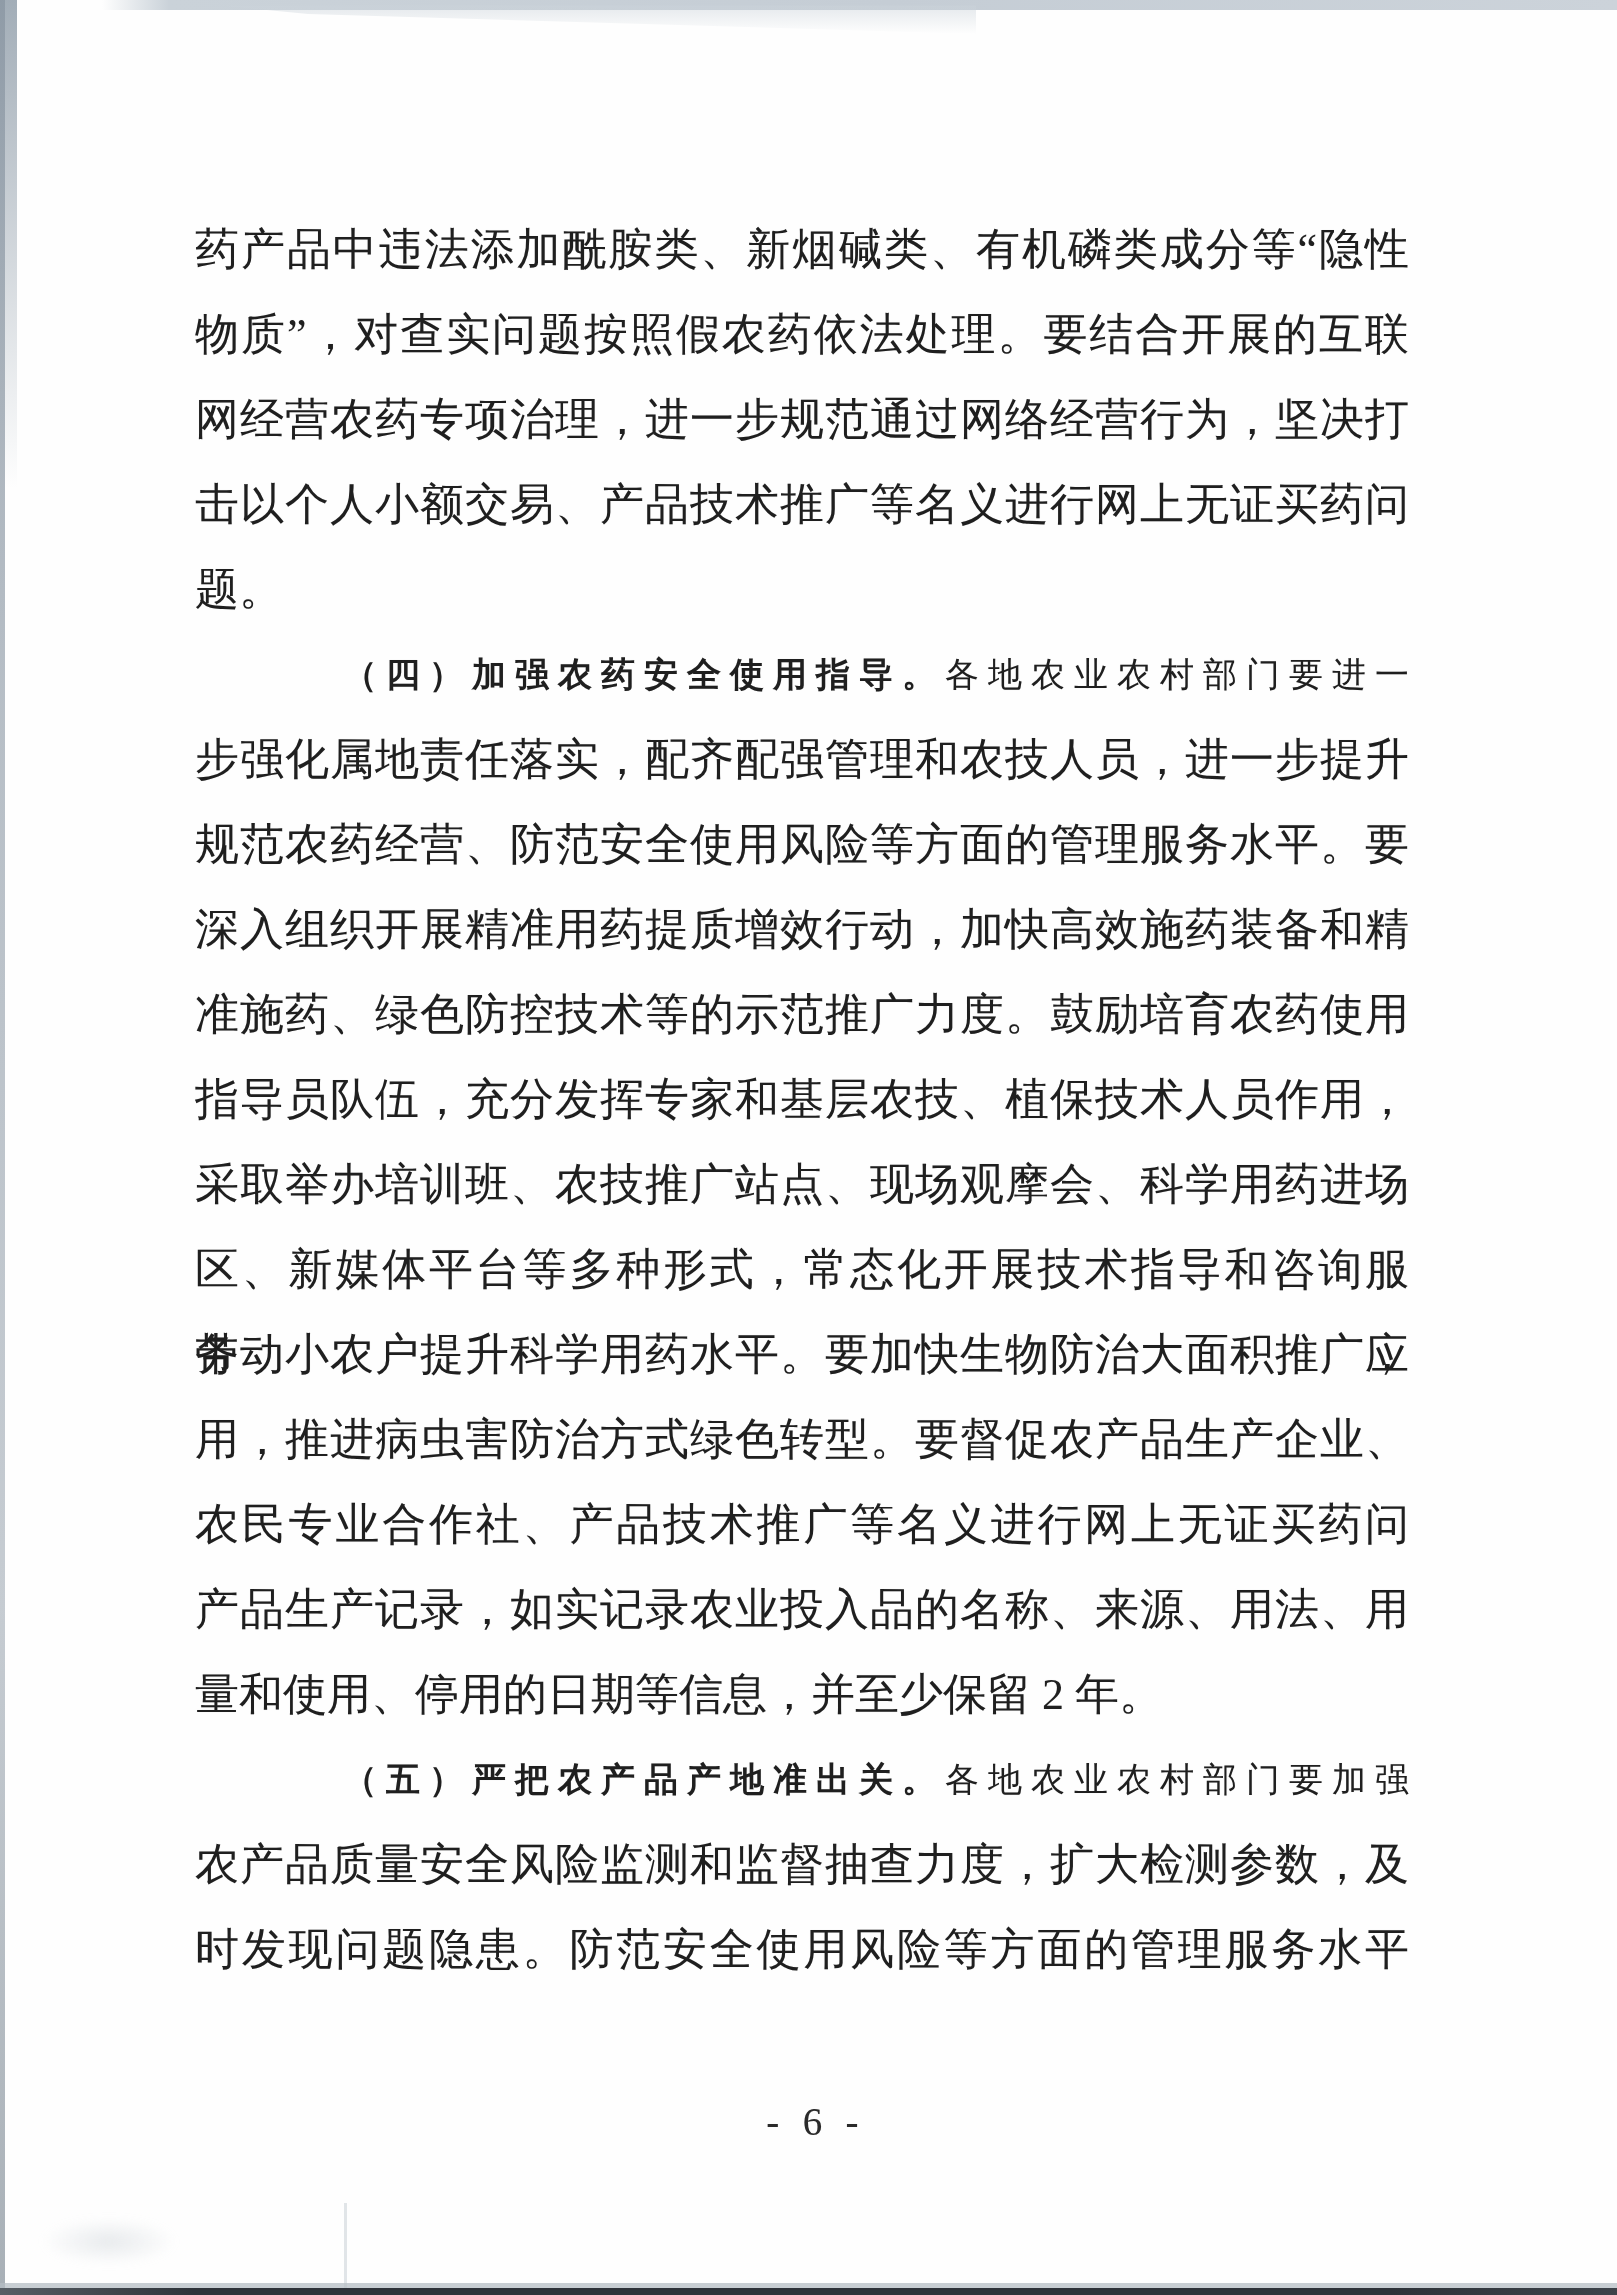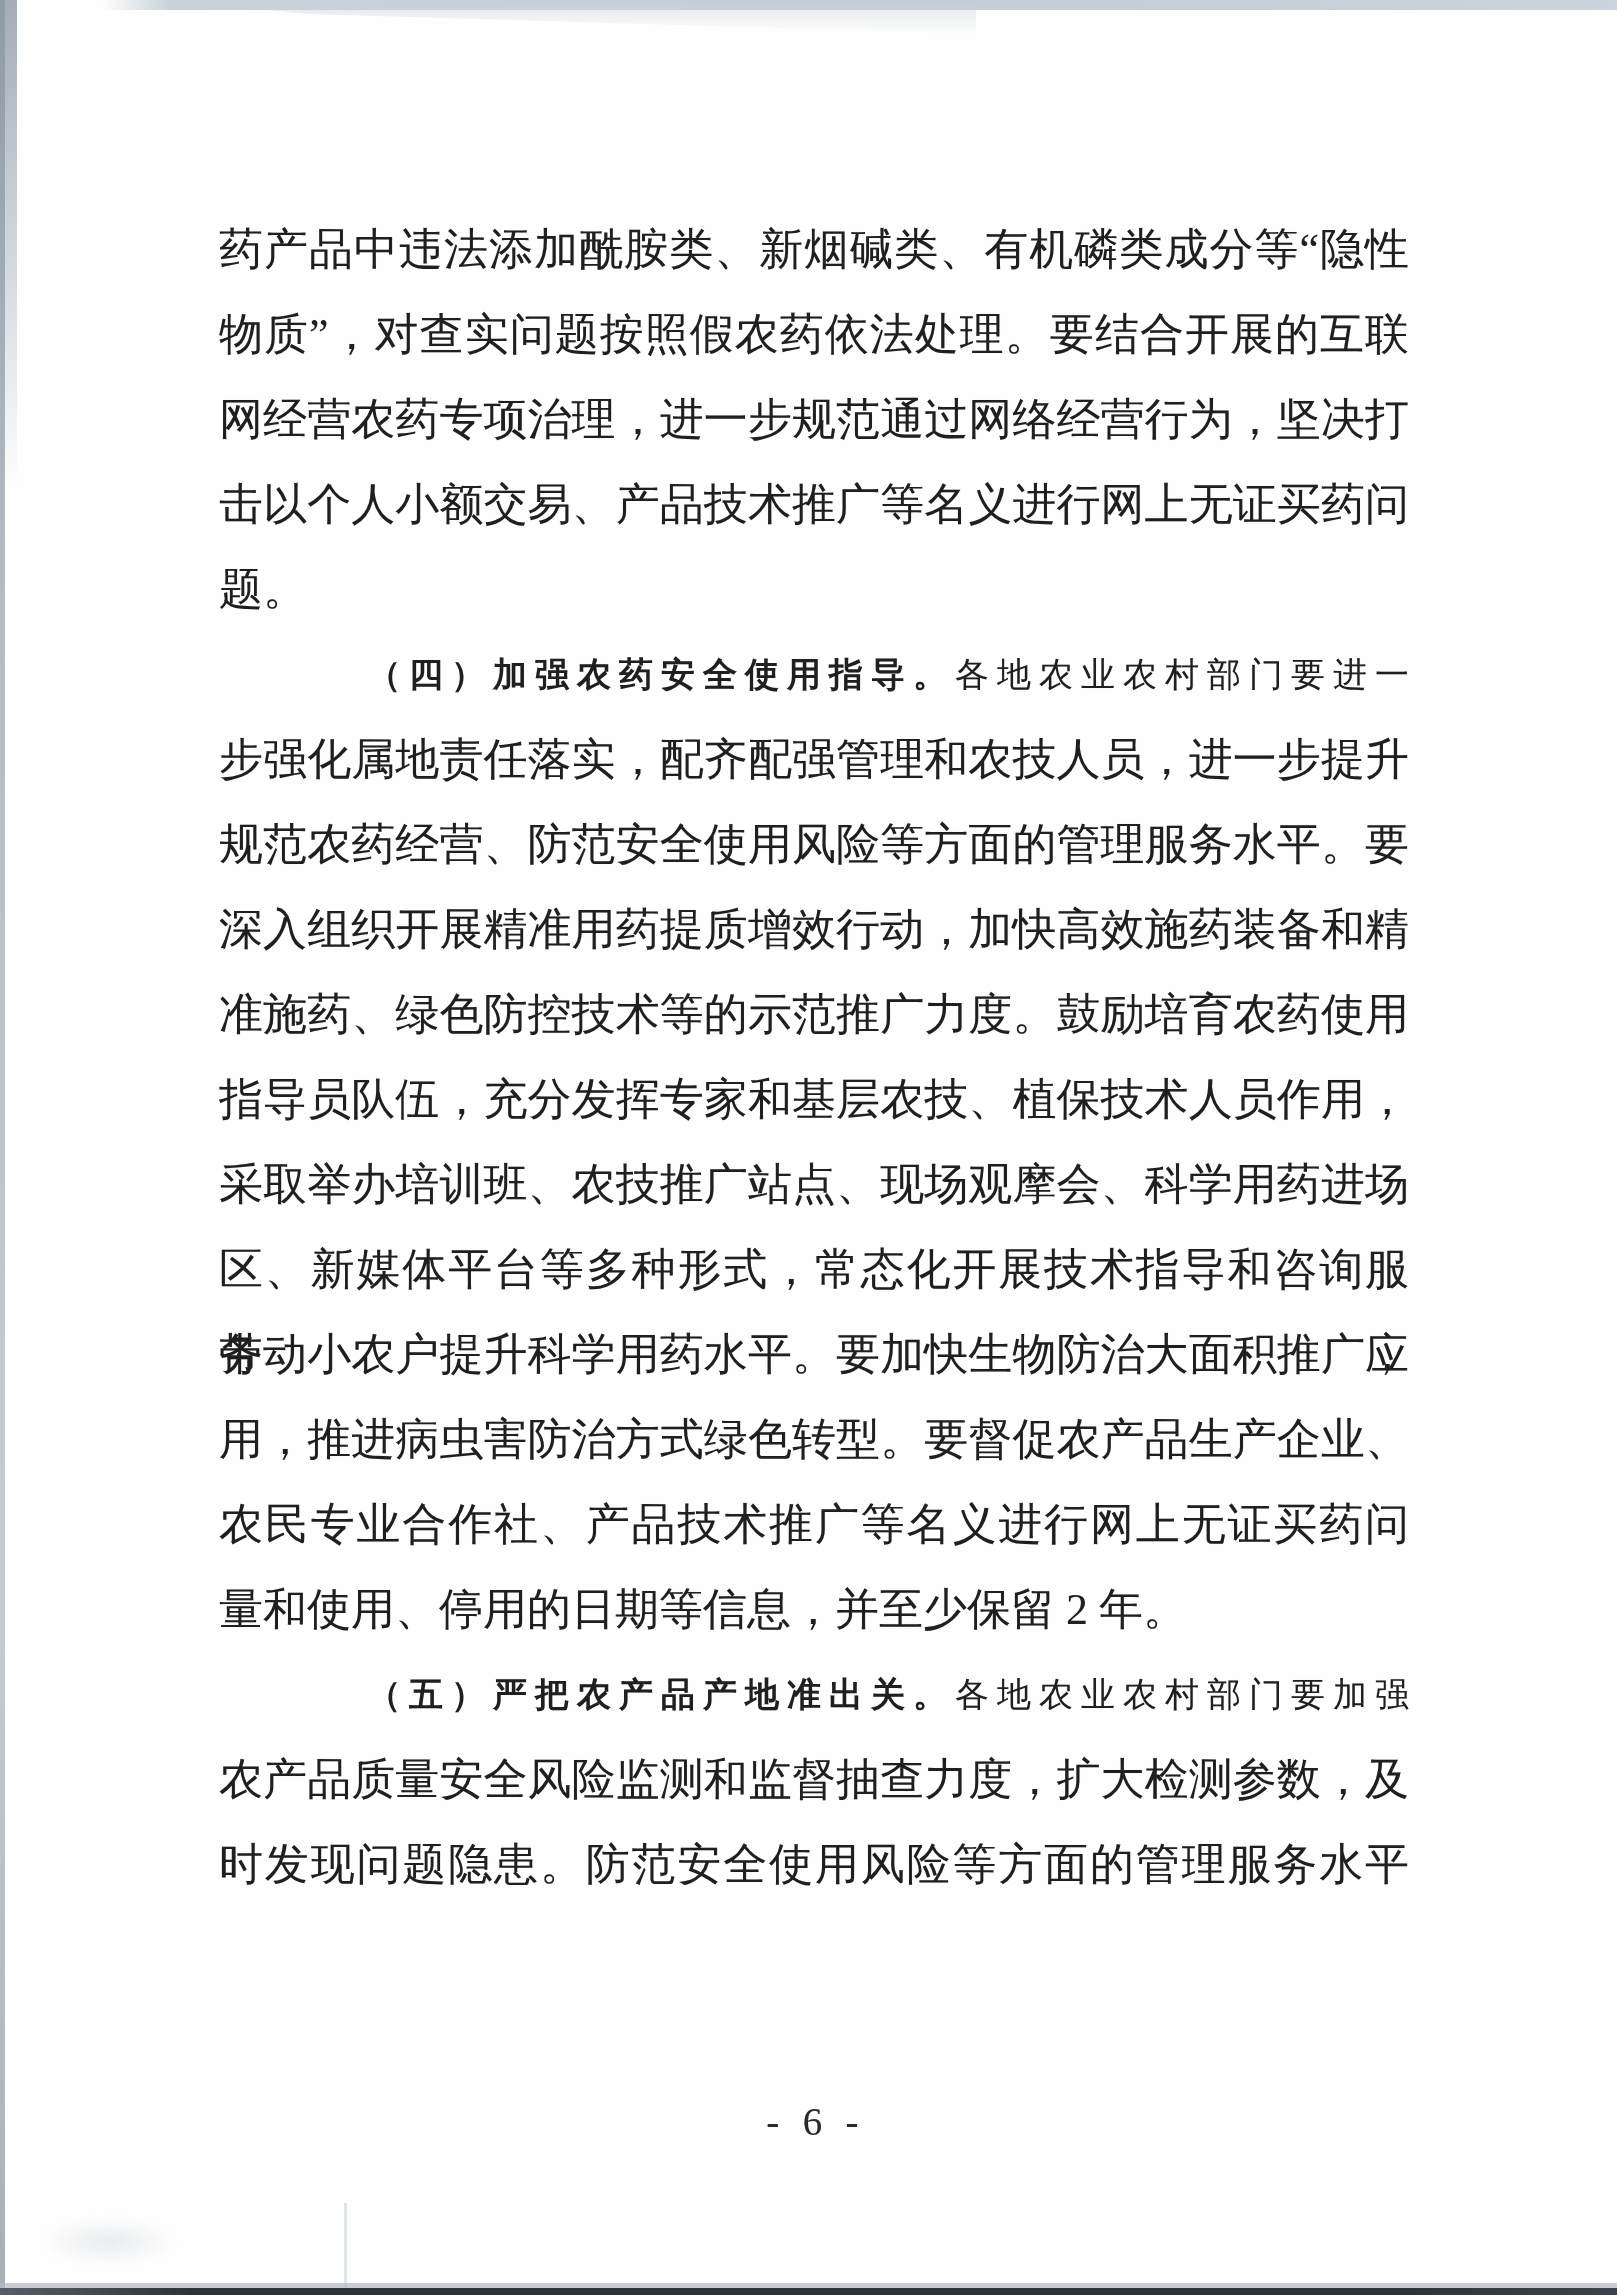--- a/index.html
+++ b/index.html
@@ -57,21 +57,20 @@
     position: absolute; left: 195px; top: 207px; width: 1214px;
     color: #1f1f1f;
     text-shadow: 0 0 0.7px rgba(0,0,0,0.22);
   }
   .line {
     height: 85px;
     line-height: 85px;
     font-size: 44px;
     box-sizing: border-box;
     white-space: nowrap;
-    margin-left: 24px;
   }
   .jl {            
     white-space: normal;
     text-align: justify;
     text-align-last: justify;
   }
   .nj {            
     text-align: left;
     letter-spacing: 0;
   }
@@ -113,20 +112,21 @@
   <div class="line jl">步强化属地责任落实，配齐配强管理和农技人员，进一步提升</div>
   <div class="line jl">规范农药经营、防范安全使用风险等方面的管理服务水平。要</div>
   <div class="line jl">深入组织开展精准用药提质增效行动，加快高效施药装备和精</div>
   <div class="line jl">准施药、绿色防控技术等的示范推广力度。鼓励培育农药使用</div>
   <div class="line jl">指导员队伍，充分发挥专家和基层农技、植保技术人员作用，</div>
   <div class="line jl">采取举办培训班、农技推广站点、现场观摩会、科学用药进场</div>
   <div class="line jl">区、新媒体平台等多种形式，常态化开展技术指导和咨询服务，</div>
   <div class="line jl">带动小农户提升科学用药水平。要加快生物防治大面积推广应</div>
   <div class="line jl">用，推进病虫害防治方式绿色转型。要督促农产品生产企业、</div>
   <div class="line jl">农民专业合作社、产品技术推广等名义进行网上无证买药问</div>
+  <div class="line jl">产品生产记录，如实记录农业投入品的名称、来源、用法、用</div>
   <div class="line nj">量和使用、停用的日期等信息，并至少保留 2 年。</div>
   <div class="line jl ind"><span class="b">（五）严把农产品产地准出关。</span><span>各地农业农村部门要加强</span></div>
   <div class="line jl">农产品质量安全风险监测和监督抽查力度，扩大检测参数，及</div>
   <div class="line jl">时发现问题隐患。防范安全使用风险等方面的管理服务水平</div>
 </div>
 
 <div class="page-number">- 6 -</div>
 
 
 </body></html>

